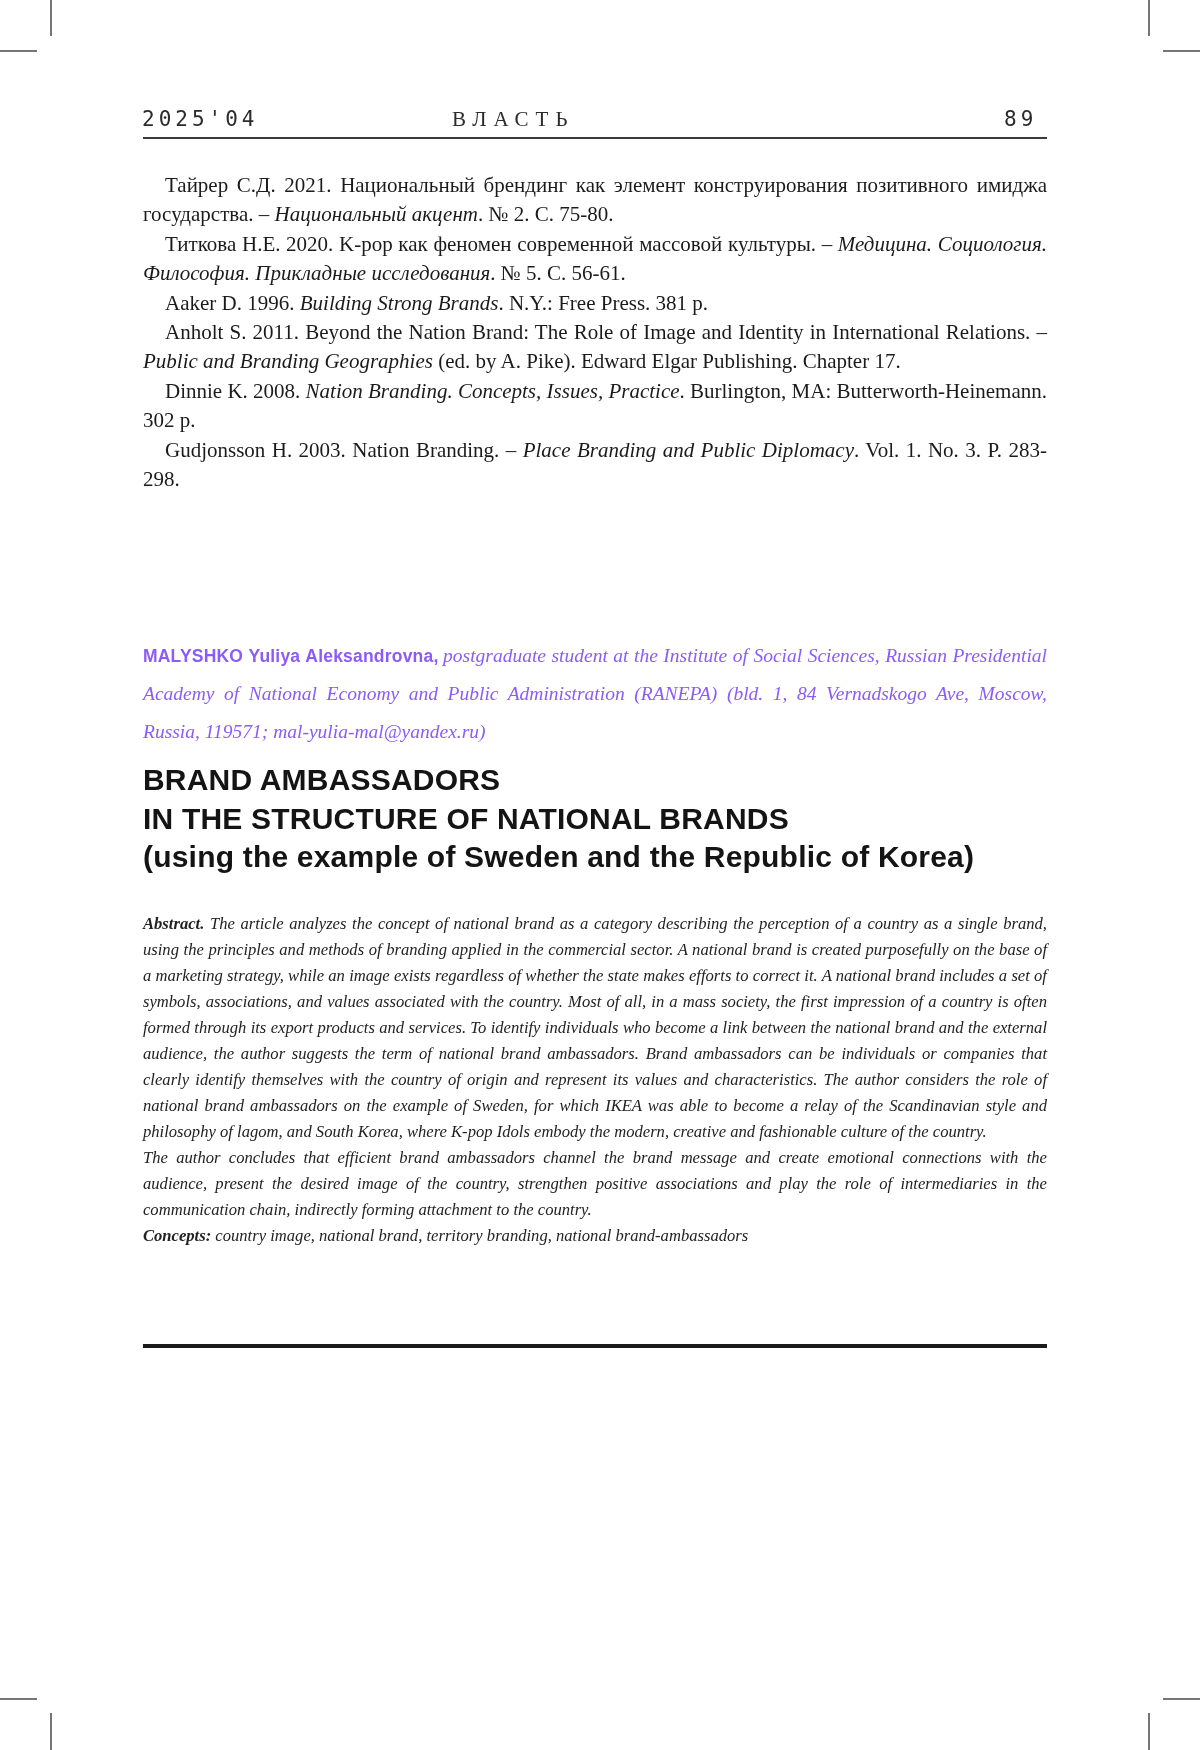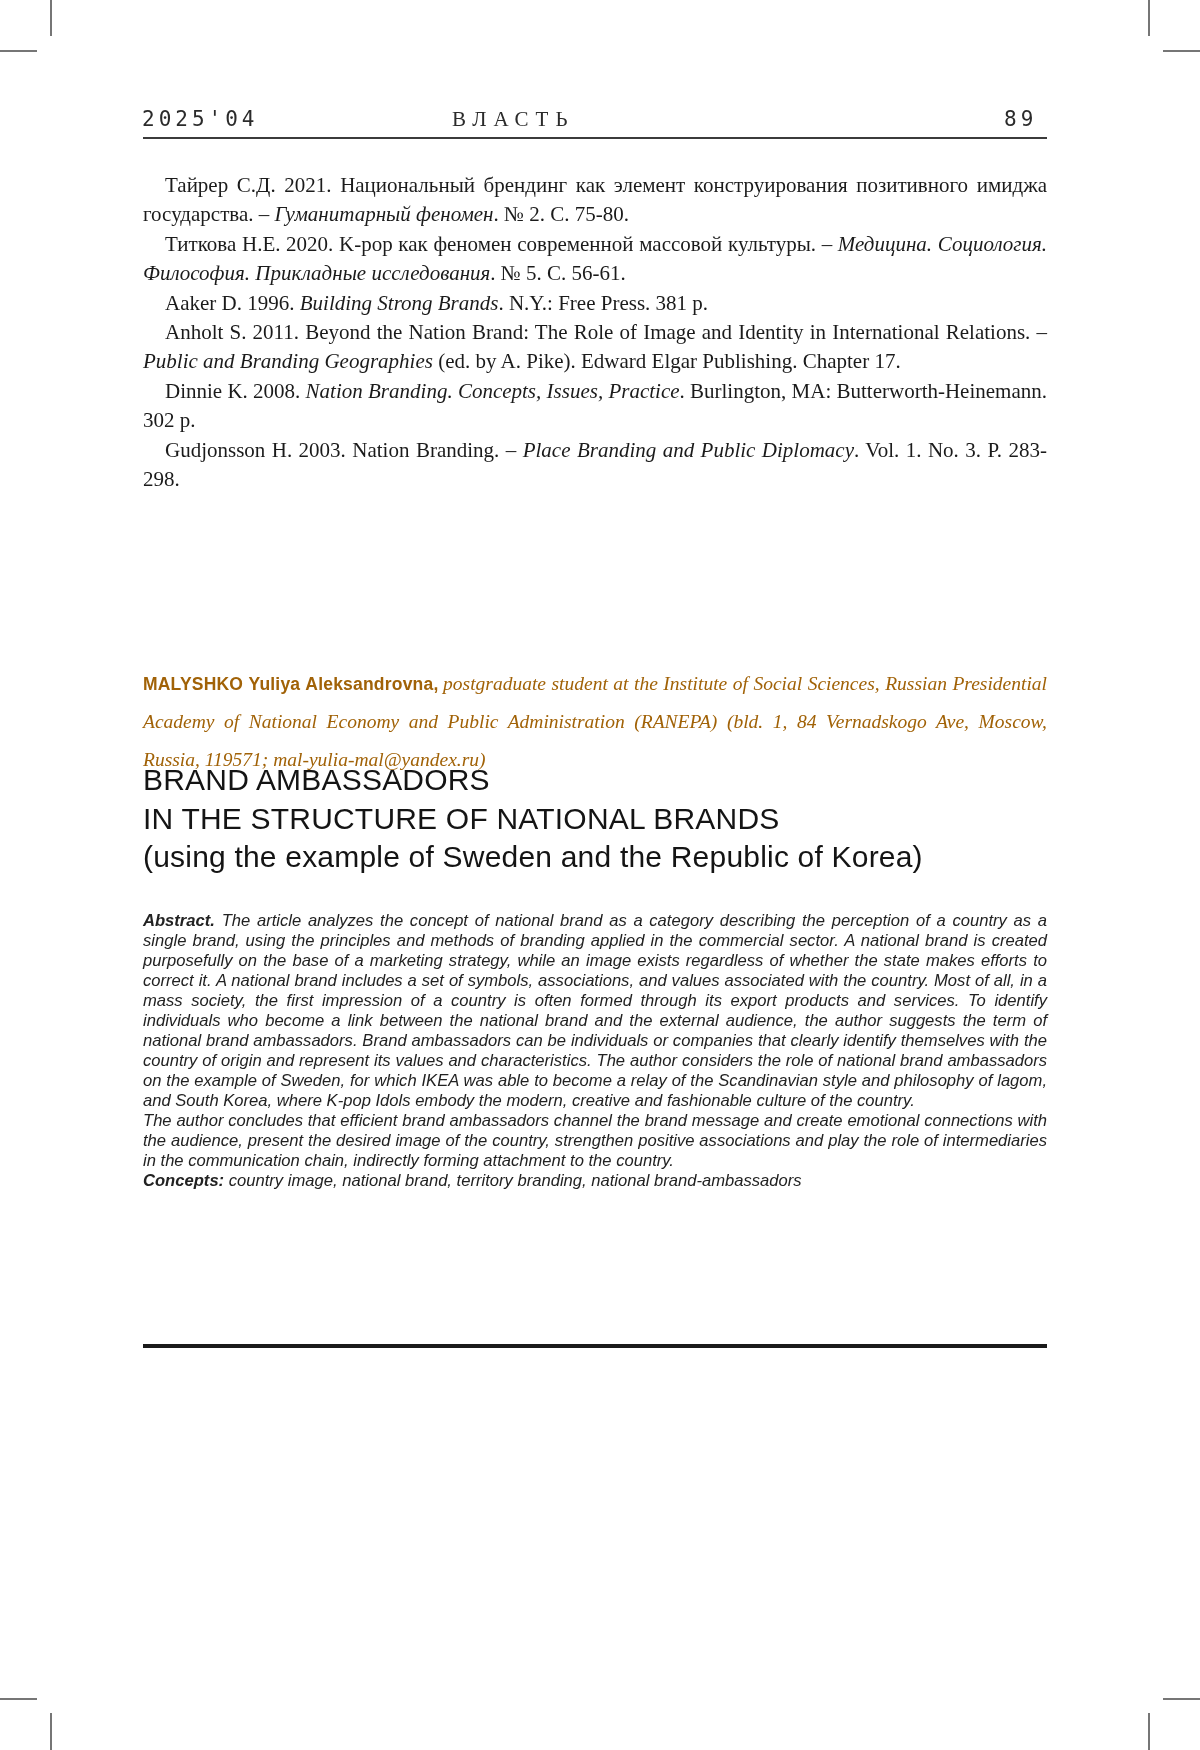--- a/index.html
+++ b/index.html
@@ -22,38 +22,38 @@
   
   .refs { position:absolute; left:143px; top:171px; width:904px; }
   .refs p.ref {
     margin:0; font-family:"Liberation Serif", serif; font-size:21px;
     line-height:29.4px; text-align:justify; text-indent:22px; color:#1b1b1b;
   }
   .refs .it { font-style:italic; }
 
   
   .author {
-    position:absolute; left:143px; top:649px; width:904px;
-    text-align:justify; line-height:37px; color:#a16207;
+    position:absolute; left:143px; top:621px; width:904px;
+    text-align:justify; line-height:37px; color:#8b5cf6;
   }
   .author-name { font-family:"Liberation Sans", sans-serif; font-weight:bold; font-size:17.5px; letter-spacing:0.2px; }
   .author-aff  { font-family:"Liberation Serif", serif; font-style:italic; font-size:19.5px; }
 
   
   .title { position:absolute; left:143px; top:761px; width:1000px; color:#141414; }
   .title .tl {
-    font-family:"Liberation Sans", sans-serif; font-weight:normal;
+    font-family:"Liberation Sans", sans-serif; font-weight:bold;
     font-size:30px; line-height:38.5px; white-space:nowrap; letter-spacing:0.2px;
   }
 
   
   .abstract {
     position:absolute; left:143px; top:911px; width:904px;
-    font-family:Liberation Sans, sans-serif; font-style:italic;
-    font-size:16.6px; line-height:20px; text-align:justify; color:#222222;
+    font-family:Liberation Serif, serif; font-style:italic;
+    font-size:16.6px; line-height:26px; text-align:justify; color:#222222;
   }
   .abstract p { margin:0; }
   .abstract .lbl { font-weight:bold; }
 
   .sep-rule { position:absolute; left:143px; top:1344px; width:904px; height:4px; background:#1a1a1a; }
 </style>
 </head>
 <body>
 
 <div id="page">
@@ -66,21 +66,21 @@
   <div class="crop" style="left:50px;  top:1713px; width:2px;  height:37px;"></div>
   <div class="crop" style="left:1163px;top:1698px; width:37px; height:2px;"></div>
   <div class="crop" style="left:1148px;top:1713px; width:2px;  height:37px;"></div>
 
   <div class="hdr hdr-issue">2025'04</div>
   <div class="hdr hdr-journal">ВЛАСТЬ</div>
   <div class="hdr hdr-page">89</div>
   <div class="hdr-rule"></div>
 
   <div class="refs">
-      <p class="ref"><span>Тайрер С.Д. 2021. Национальный брендинг как элемент конструирования позитивного имиджа государства. – </span><span class="it">Гуманитарный феномен</span><span>. № 2. С. 75-80.</span></p>
+      <p class="ref"><span>Тайрер С.Д. 2021. Национальный брендинг как элемент конструирования позитивного имиджа государства. – </span><span class="it">Национальный акцент</span><span>. № 2. С. 75-80.</span></p>
       <p class="ref"><span>Титкова Н.Е. 2020. K-pop как феномен современной массовой культуры. – </span><span class="it">Медицина. Социология. Философия. Прикладные исследования</span><span>. № 5. С. 56-61.</span></p>
       <p class="ref"><span>Aaker D. 1996. </span><span class="it">Building Strong Brands</span><span>. N.Y.: Free Press. 381 p.</span></p>
       <p class="ref"><span>Anholt S. 2011. Beyond the Nation Brand: The Role of Image and Identity in International Relations. – </span><span class="it">Public and Branding Geographies</span><span> (ed. by A. Pike). Edward Elgar Publishing. Chapter 17.</span></p>
       <p class="ref"><span>Dinnie K. 2008. </span><span class="it">Nation Branding. Concepts, Issues, Practice</span><span>. Burlington, MA: Butterworth-Heinemann. 302 p.</span></p>
       <p class="ref"><span>Gudjonsson H. 2003. Nation Branding. – </span><span class="it">Place Branding and Public Diplomacy</span><span>. Vol. 1. No. 3. P. 283-298.</span></p>
     </div>
 
   <p class="author"><span class="author-name">MALYSHKO Yuliya Aleksandrovna,</span>
     <span class="author-aff">postgraduate student at the Institute of Social Sciences, Russian Presidential Academy of National Economy and Public Administration (RANEPA) (bld. 1, 84 Vernadskogo Ave, Moscow, Russia, 119571; mal-yulia-mal@yandex.ru)</span></p>
 

